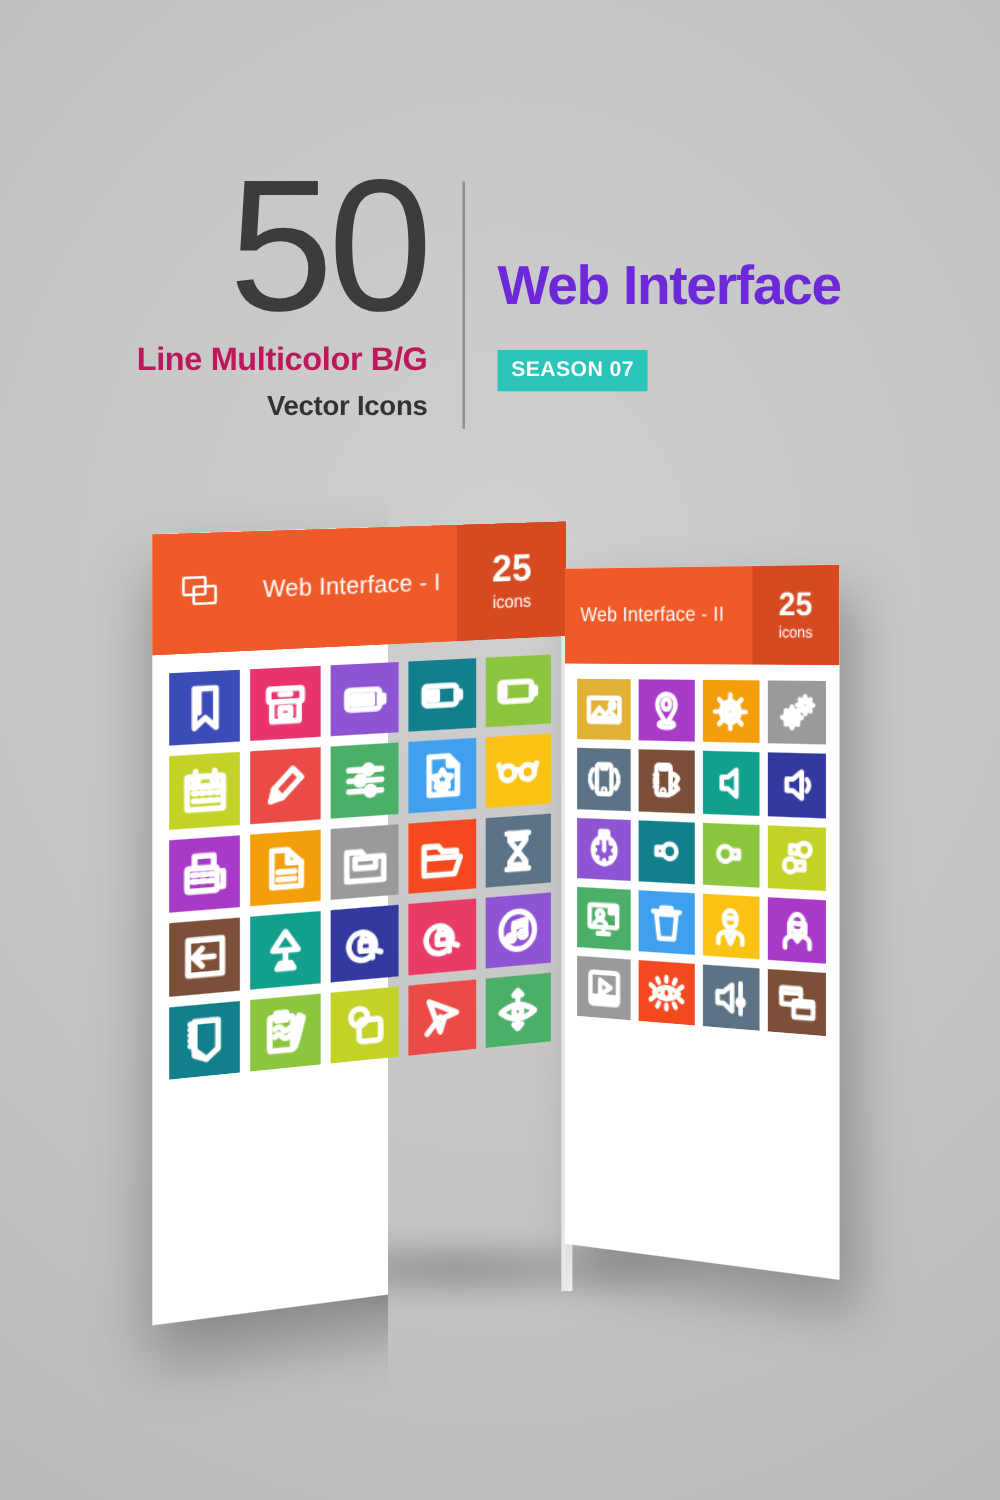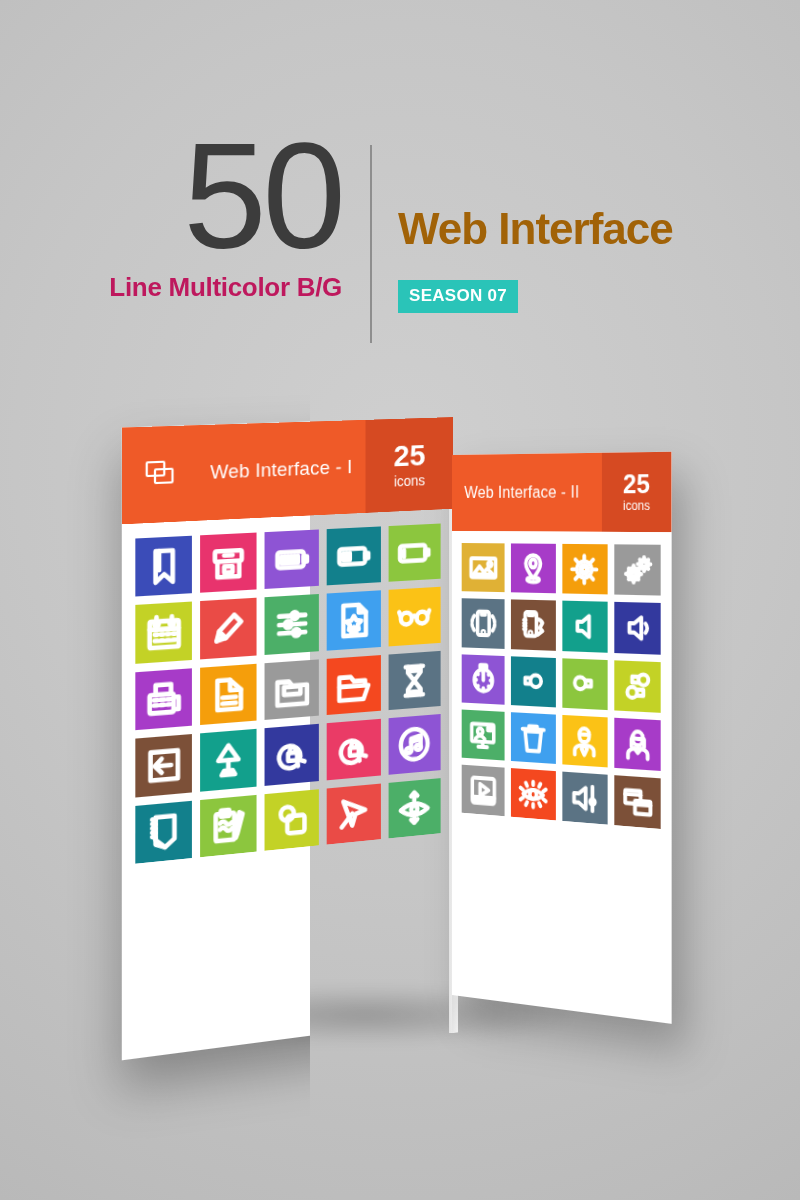--- a/index.html
+++ b/index.html
@@ -24,21 +24,21 @@
     display:block; margin-top:6px;padding-left:32px;
   }
   .sub1 { font-size:26px; font-weight:bold; color:#be185d; margin-top:6px; letter-spacing:-0.3px;margin-left:18px; }
   .sub2 { font-size:22px; font-weight:bold; color:#333; margin-top:9px; letter-spacing:-0.2px; }
   .divider {
     position:absolute; left:370px; top:25px; width:2px; height:198px;
     background:#8e8e8e;
   }
   .head-right { position:absolute; left:398px; top:0; width:400px; height:230px; }
   .title-main {
-    font-size:44px; font-weight:bold; color:#a16207; letter-spacing:-1px;
+    font-size:44px; font-weight:bold; color:#6d28d9; letter-spacing:-1px;
     margin-top:84px;
   }
   .season-badge {
     display:inline-block; background:#2ac4b8; color:#fff;
     font-size:17px; font-weight:bold; padding:6px 11px 7px 11px;
     margin-top:26px; letter-spacing:0.3px;
   }
 
   
   .stage {
@@ -116,20 +116,21 @@
     filter:blur(6px); z-index:0;
   }
 </style>
 </head>
 <body>
 
 <div class="header">
   <div class="head-left">
     <span class="big-num">50</span>
     <div class="sub1">Line Multicolor B/G</div>
+    <div class="sub2">Vector Icons</div>
   </div>
   <div class="divider"></div>
   <div class="head-right">
     <div class="title-main">Web Interface</div>
     <div class="season-badge">SEASON 07</div>
   </div>
 </div>
 
 <div class="stage">
   <div class="floor-shadow"></div>

